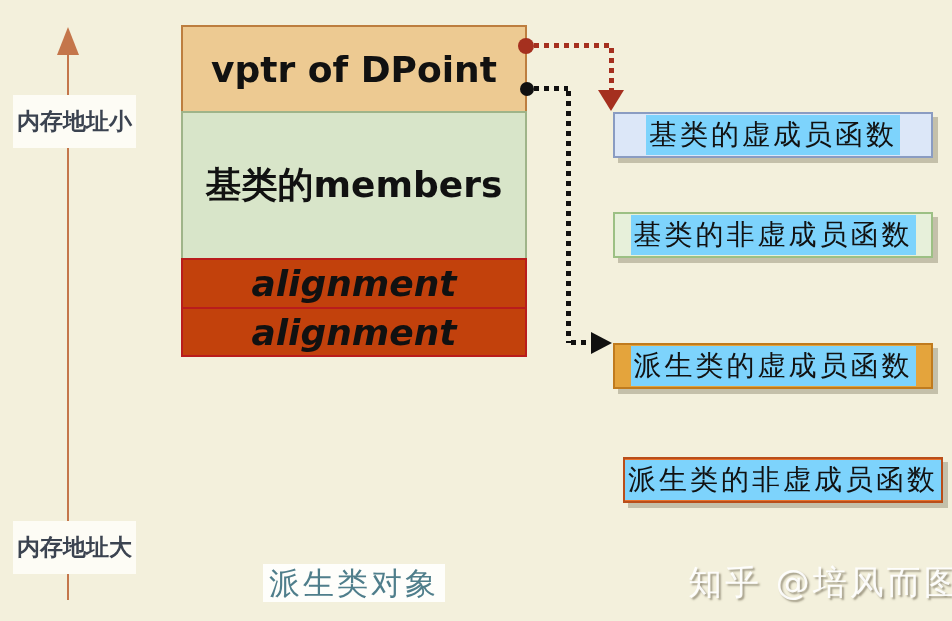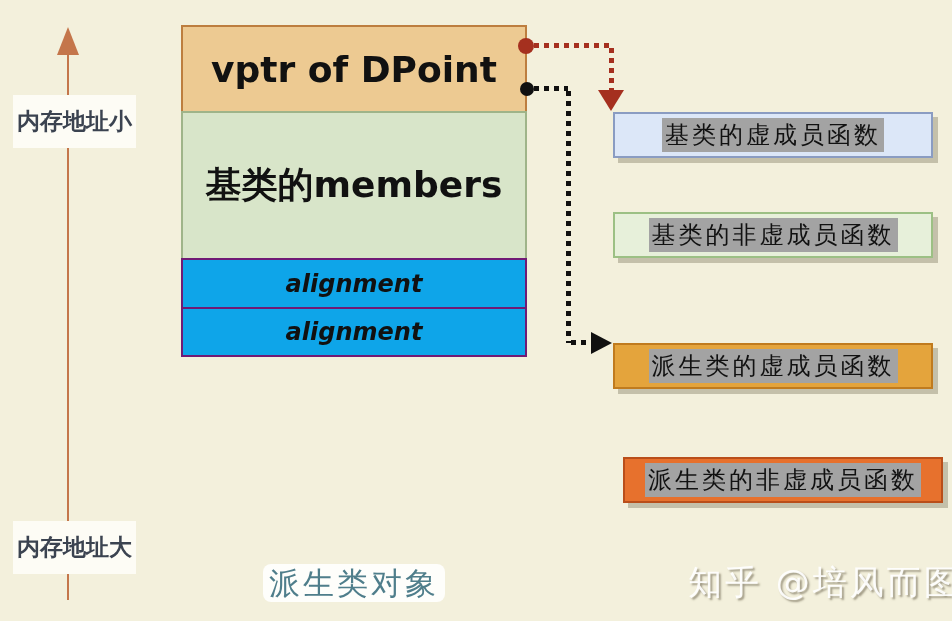--- a/index.html
+++ b/index.html
@@ -29,30 +29,30 @@
   
   .stack{ position:absolute; left:181px; top:25px; width:346px; }
   .seg{
     box-sizing:border-box; width:346px;
     display:flex; align-items:center; justify-content:center;
     color:#111; font-weight:bold; font-size:36px; text-align:center;
   }
   .seg + .seg{ margin-top:-2px; }
   .seg-vptr    { height:88px;  background:#edca92; border:2px solid #bd7e3f; }
   .seg-base    { height:149px; background:#d8e5c9; border:2px solid #9fb489; }
-  .seg-align   { height:51px;  background:#0ea5e9; border:2px solid #701a75;
-                 font-style:italic; font-size:24px; }
+  .seg-align   { height:51px;  background:#c2410c; border:2px solid #b91c1c;
+                 font-style:italic; font-size:36px; }
   .seg-derived { height:205px; background:#e7702d; border:2px solid #943a20; }
   .seg-align2  { height:50px; }
   .stack-caption{
     position:absolute; left:181px; top:563px; width:346px; text-align:center;
   }
   .stack-caption span{
     font-family:"DejaVu Serif", serif; font-size:31px; letter-spacing:3px;
-    color:#4f7e8b; background:rgba(255,255,255,0.88); padding:1px 6px;border-radius:8px;
+    color:#4f7e8b; background:rgba(255,255,255,0.88); padding:1px 6px;
   }
 
   
   .dot{ position:absolute; border-radius:50%; }
   .dot-red  { left:518px; top:38px; width:16px; height:16px; background:#a5301f; }
   .dot-black{ left:520px; top:82px; width:14px; height:14px; background:#101010; }
 
   
   .dash-h{ position:absolute; height:5px; }
   .dash-v{ position:absolute; width:5px; }
@@ -77,22 +77,22 @@
   }
 
   
   .fbox{
     position:absolute; left:613px; width:320px; height:46px;
     box-sizing:border-box; border:2px solid;
     display:flex; align-items:center; justify-content:center;
     box-shadow:5px 5px 0 rgba(140,134,108,0.45);
   }
   .fbox span{
-    font-family:"DejaVu Serif", serif; font-size:24px; letter-spacing:3px;
-    color:#111; background:#a3a3a3; padding:1px 3px; white-space:nowrap;
+    font-family:"DejaVu Serif", serif; font-size:28px; letter-spacing:3px;
+    color:#111; background:#7dd3fc; padding:1px 3px; white-space:nowrap;
   }
   .fbox-1{ top:112px; background:#dce7f8; border-color:#8a9cc2; }
   .fbox-2{ top:212px; background:#e7f0da; border-color:#9cc084; }
   .fbox-3{ top:343px; background:#e4a43c; border-color:#c07b1e; }
   .fbox-4{ top:457px; background:#e7712d; border-color:#b94e1a;margin-left:10px; }
 
   
   .watermark{
     position:absolute; left:688px; top:560px;
     font-size:34px; letter-spacing:3px; white-space:nowrap;

